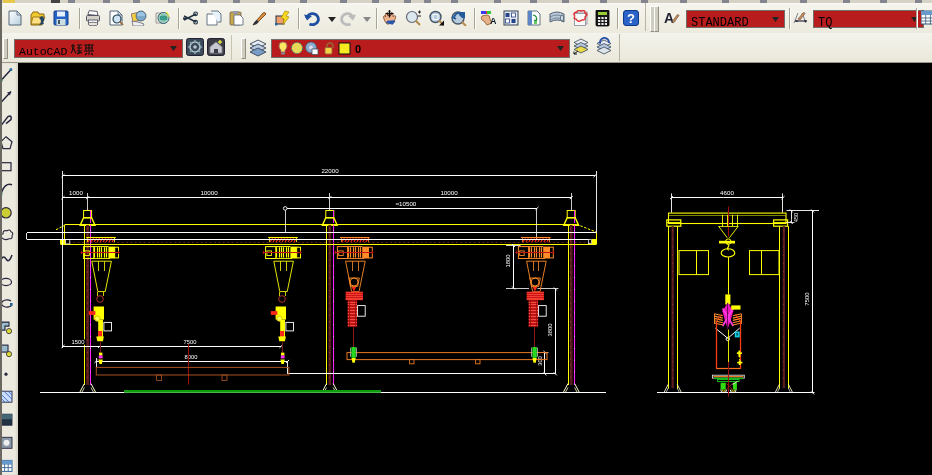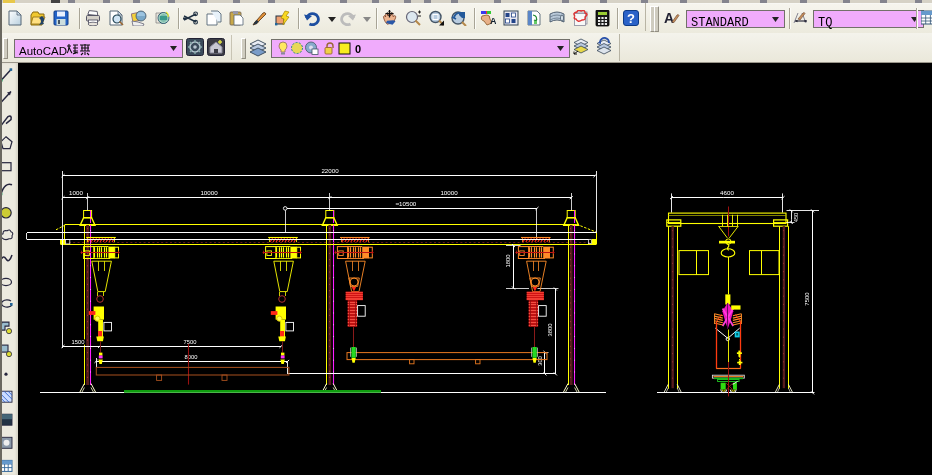--- a/index.html
+++ b/index.html
@@ -1,19 +1,19 @@
 <!DOCTYPE html>
 <html><head><meta charset="utf-8"><style>
 html,body{margin:0;padding:0;width:932px;height:475px;overflow:hidden;background:#000;font-family:"Liberation Sans",sans-serif}
 #sliver{position:absolute;left:0;top:0;width:932px;height:3px;background:#d6d2c6;border-bottom:1px solid #f8f8f4}
 #tb1{position:absolute;left:0;top:4px;width:932px;height:29px;background:linear-gradient(#f6f5ee,#eceadd)}
 #tb2{position:absolute;left:0;top:33px;width:932px;height:29px;background:linear-gradient(#f4f3ec,#eae8da);border-bottom:1px solid #9a968a;box-shadow:0 1px 0 #55545e}
 .sep{position:absolute;width:1px;background:#a8a496;box-shadow:1px 0 0 #fcfcf8}
 .grip{position:absolute;width:3px;border-left:1px solid #fff;border-top:1px solid #fff;background:#cfccc0;border-right:1px solid #928e82;border-bottom:1px solid #928e82;border-radius:1px}
-.combo{position:absolute;background:#f0abfc;border:1px solid #72706a;box-sizing:border-box}
+.combo{position:absolute;background:#b91c1c;border:1px solid #72706a;box-sizing:border-box}
 .ctext{position:relative;left:4px;top:1px;font-size:12px;color:#000;white-space:pre}
 .dd{position:absolute;right:2px;top:1px;bottom:1px;width:13px;display:flex;align-items:center;justify-content:center}
 #ltb{position:absolute;left:0;top:63px;width:18px;height:412px;background:#eceadf;border-right:1px solid #8a877c;box-shadow:inset -2px 0 2px #d8d5c8}
 #cadwrap{position:absolute;left:18px;top:63px;width:914px;height:412px;background:#000}
 text{font-family:"Liberation Sans",sans-serif}
 #wedge{position:absolute;left:0;top:0;width:2px;height:475px;background:#6a6860}
 </style></head><body>
 <div id="sliver">
     <div style="position:absolute;left:3px;top:0;width:12px;height:3px;background:#e8c84a"></div>
     <div style="position:absolute;left:51px;top:0;width:9px;height:3px;background:#444"></div>
@@ -188,21 +188,21 @@
     <path d="M2,11 l2.5,-1.2 v2.4 z M14,11 l-2.5,-1.2 v2.4 z" fill="#223"></path>
     <path d="M5,9 l5,-6 q1.5,-1 2,0.5 l-5,6.5 z" fill="#c89058" stroke="#754" stroke-width="0.7"></path>
   </svg><div class="combo" style="left:813px;top:10px;width:111px;height:18px"><span class="ctext" style="font-family:'Liberation Mono',monospace">TQ</span><span class="dd">
       <svg width="7" height="5">
         <path d="M0,0 h7 l-3.5,5 z" fill="#222"></path>
       </svg>
     </span></div><div class="sep" style="left:915.5px;top:8px;height:21px"></div><svg style="position:absolute;left:921px;top:10px" width="15" height="16" viewBox="0 0 15 16">
     <rect x="0" y="1" width="14" height="13" fill="#fff" stroke="#357" stroke-width="1"></rect>
     <rect x="0" y="1" width="14" height="4" fill="#69c"></rect>
     <path d="M0,8 h14 M0,11 h14 M4.7,5 v9 M9.4,5 v9" stroke="#357" stroke-width="0.8"></path>
-  </svg><div id="tb2"></div><div class="grip" style="left:3px;top:38px;height:19px"></div><div class="combo" style="left:14px;top:39px;width:169px;height:19px"><span class="ctext" style="font-family:Liberation Sans, sans-serif;font-size:11.5px">AutoCAD&nbsp;</span><svg style="position:relative;top:2px" width="26" height="13" viewBox="0 0 26 13">
+  </svg><div id="tb2"></div><div class="grip" style="left:3px;top:38px;height:19px"></div><div class="combo" style="left:14px;top:39px;width:169px;height:19px"><span class="ctext" style="font-family:Liberation Mono, monospace;font-size:11.5px">AutoCAD&nbsp;</span><svg style="position:relative;top:2px" width="26" height="13" viewBox="0 0 26 13">
       <g stroke="#111" stroke-width="1.1" fill="none">
         <path d="M1,3 h4 M3,1 q0,7 -2,9 M3,4 q2,5 3,6 M7,2 h5 M7,5 h5 M7,8 h5 M9,2 v9 M7,11 q3,-2 5,-1"></path>
         <path d="M14,2 h10 M15,5 h8 M14,8 h10 M16,2 v6 M19,1 v7 M22,2 v6 M19,9 v3 M17,10 l-2,2 M21,10 l2,2"></path>
       </g>
     </svg><span class="dd">
       <svg width="7" height="5">
         <path d="M0,0 h7 l-3.5,5 z" fill="#222"></path>
       </svg>
     </span></div><svg style="position:absolute;left:186px;top:38px" width="18" height="18" viewBox="0 0 18 18">
     <rect x="0.5" y="0.5" width="17" height="17" rx="2" fill="#3a4a5a" stroke="#223"></rect>

